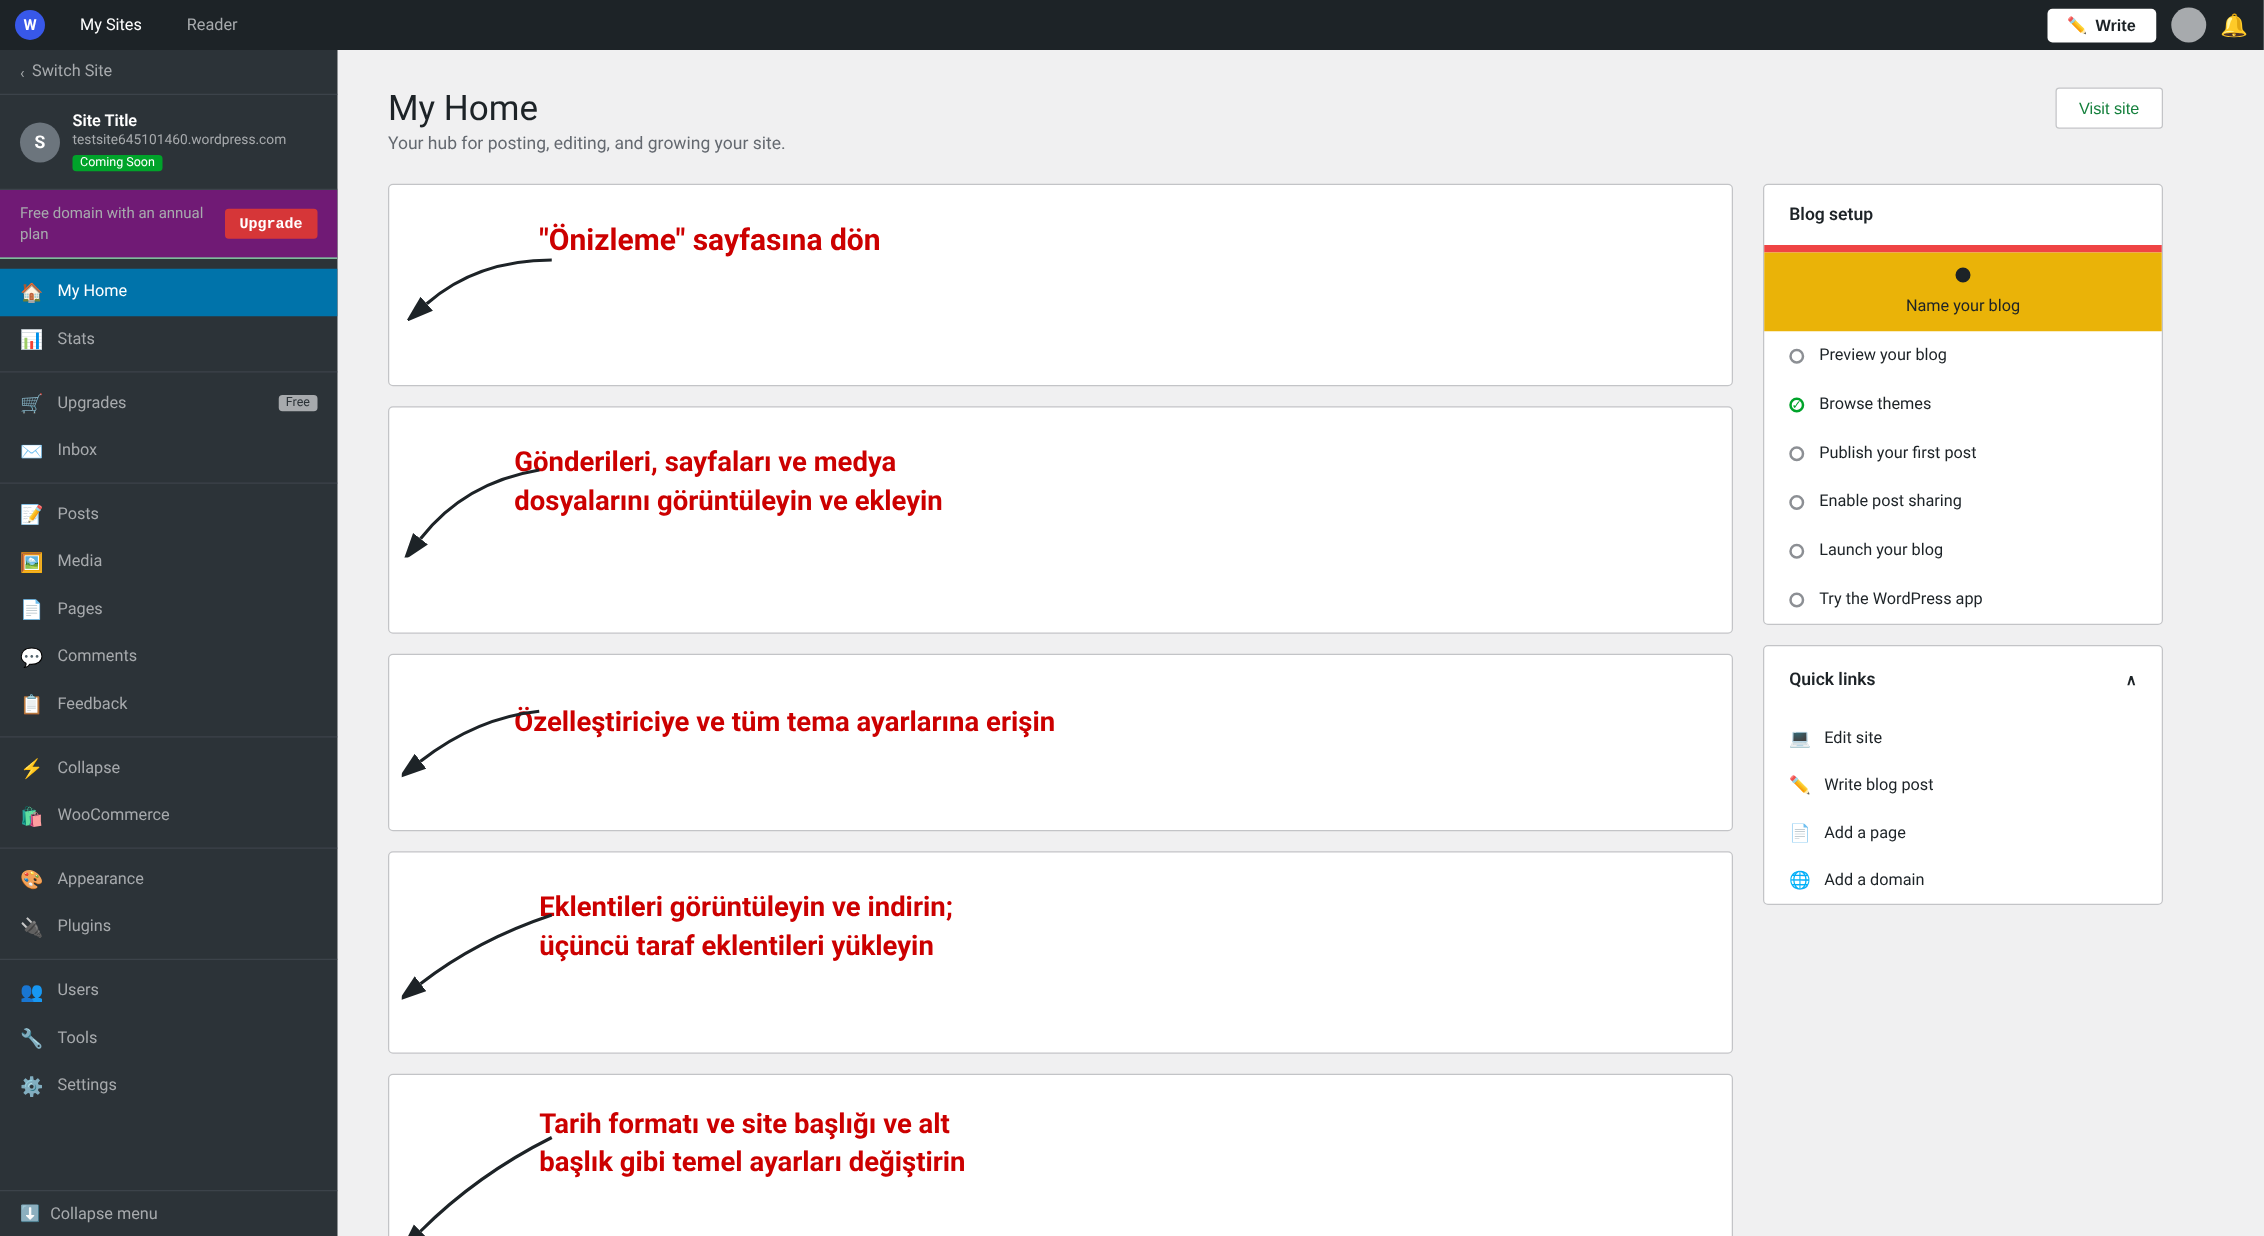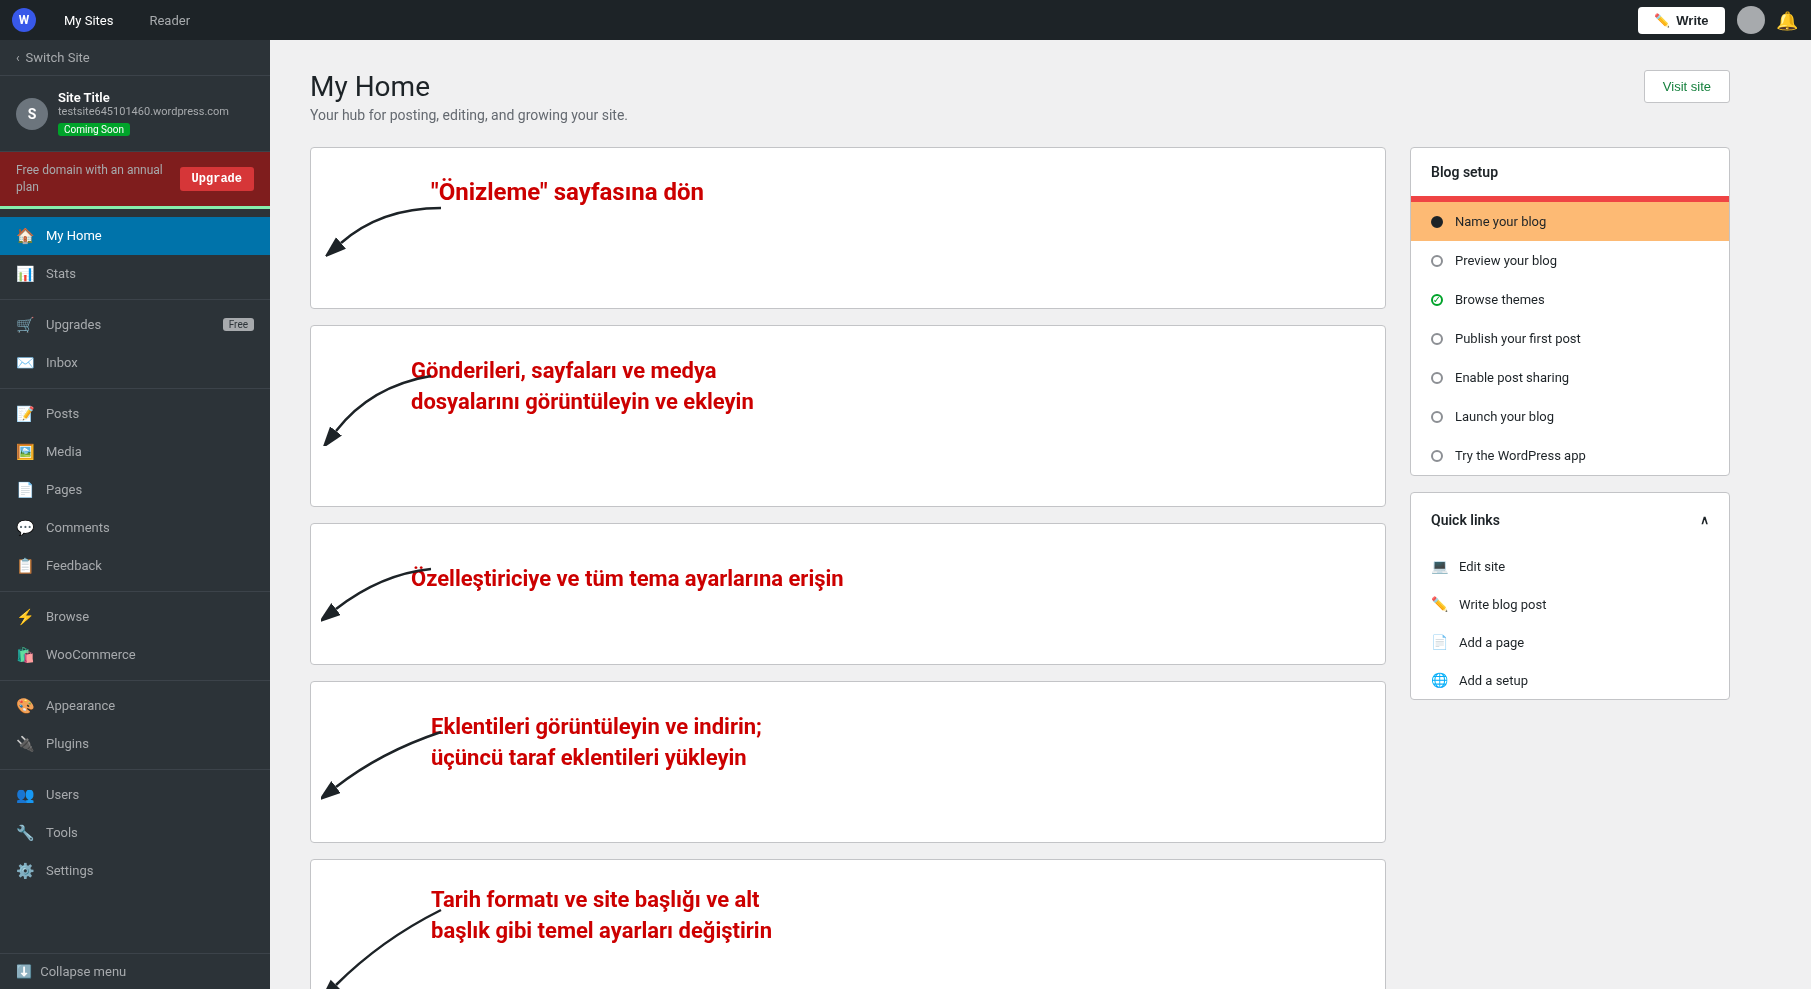--- a/index.html
+++ b/index.html
@@ -50,26 +50,26 @@
     .site-icon { width: 32px; height: 32px; border-radius: 50%; background: #6c757d; display: flex; align-items: center; justify-content: center; color: #fff; font-size: 14px; font-weight: bold; flex-shrink: 0; }
     .site-details { flex: 1; min-width: 0; }
     .site-name { color: #fff; font-size: 13px; font-weight: 600; }
     .site-url { color: #a7aaad; font-size: 11px; word-break: break-all; }
     .coming-soon-badge { display: inline-block; margin-top: 4px; background: #00a32a; color: #fff; font-size: 10px; padding: 1px 6px; border-radius: 3px; }
 
     .switch-site { display: flex; align-items: center; gap: 6px; padding: 10px 16px; color: #a7aaad; font-size: 13px; cursor: pointer; border-bottom: 1px solid #3c434a; }
     .chevron-left { font-size: 12px; }
 
     .upgrade-banner {
-      background: #7f1d1d;
+      background: #701a75;
       padding: 10px 16px;
       display: flex;
       align-items: center;
       justify-content: space-between;
-      border-bottom: 3px solid #86efac;
+      border-bottom: 1px solid #86efac;
     }
     .upgrade-text { color: #a7aaad; font-size: 12px; line-height: 1.4; }
     .upgrade-btn { background: #d63638; color: #fff; border: none; padding: 5px 12px; border-radius: 3px; font-size: 12px; font-weight: 600; cursor: pointer; flex-shrink: 0; margin-left: 8px; font-family: Liberation Mono, monospace; }
 
     .nav-menu { padding: 8px 0; }
     .nav-item {
       display: flex;
       align-items: center;
       gap: 10px;
       padding: 9px 16px;
@@ -97,21 +97,21 @@
     .content-grid { display: grid; grid-template-columns: 1fr 320px; gap: 24px; }
 
     
     .card { background: #fff; border: 1px solid #c3c4c7; border-radius: 4px; margin-bottom: 16px; overflow: hidden; }
     .card-content { padding: 20px 24px; min-height: 120px; position: relative; }
 
     
     .blog-setup-card { background: #fff; border: 1px solid #c3c4c7; border-radius: 4px; }
     .blog-setup-header { padding: 16px 20px; font-size: 14px; font-weight: 600; color: #1d2327; border-bottom: 6px solid #ef4444; }
     .setup-item { display: flex; align-items: center; gap: 12px; padding: 12px 20px; cursor: pointer; }
-    .setup-item.active { background: #fdba74; }
+    .setup-item.active { background: #eab308; flex-direction: column; }
     .setup-dot { width: 12px; height: 12px; border-radius: 50%; border: 2px solid #8c8f94; flex-shrink: 0; }
     .setup-dot.filled { background: #1d2327; border-color: #1d2327; }
     .setup-dot.checked { border-color: #00a32a; background: transparent; display: flex; align-items: center; justify-content: center; font-size: 10px; color: #00a32a; }
     .setup-label { font-size: 13px; color: #1d2327; }
 
     .quick-links-card { background: #fff; border: 1px solid #c3c4c7; border-radius: 4px; margin-top: 16px; }
     .quick-links-header { padding: 19px 20px; font-size: 14px; font-weight: 600; color: #1d2327; display: flex; align-items: center; justify-content: space-between; }
     .quick-link-item { display: flex; align-items: center; gap: 10px; padding: 10px 20px; cursor: pointer; color: #1d2327; font-size: 13px; }
     .quick-link-icon { width: 18px; height: 18px; display: flex; align-items: center; justify-content: center; font-size: 14px; color: #646970; }
   </style>
@@ -207,21 +207,21 @@
       </div>
 
       <div class="nav-item">
         <span class="nav-icon">📋</span>
         <span class="nav-label">Feedback</span>
       </div>
       <hr class="nav-divider">
 
       <div class="nav-item">
         <span class="nav-icon">⚡</span>
-        <span class="nav-label">Browse</span>
+        <span class="nav-label">Collapse</span>
       </div>
 
       <div class="nav-item">
         <span class="nav-icon">🛍️</span>
         <span class="nav-label">WooCommerce</span>
       </div>
       <hr class="nav-divider">
 
       <div class="nav-item">
         <span class="nav-icon">🎨</span>
@@ -396,21 +396,21 @@
             <div class="quick-link-item">
               <span class="quick-link-icon">✏️</span>
               <span>Write blog post</span>
             </div>
             <div class="quick-link-item">
               <span class="quick-link-icon">📄</span>
               <span>Add a page</span>
             </div>
             <div class="quick-link-item">
               <span class="quick-link-icon">🌐</span>
-              <span>Add a setup</span>
+              <span>Add a domain</span>
             </div>
           </div>
 
         </div>
       </div>
     </div>
   </div>
 </div>
 
 </body></html>

